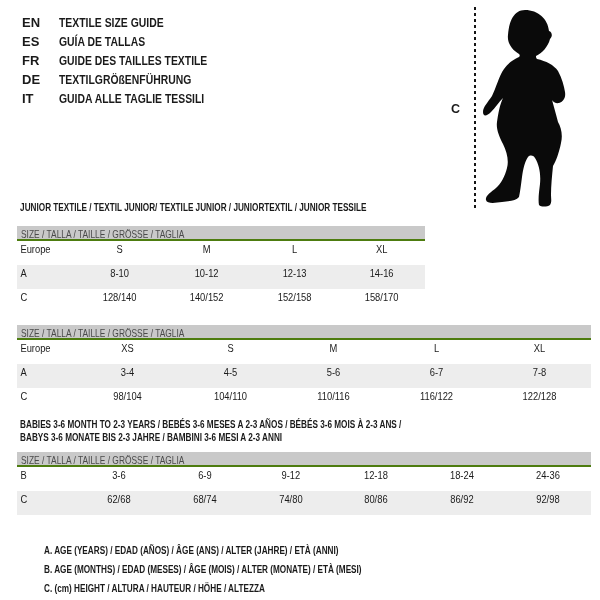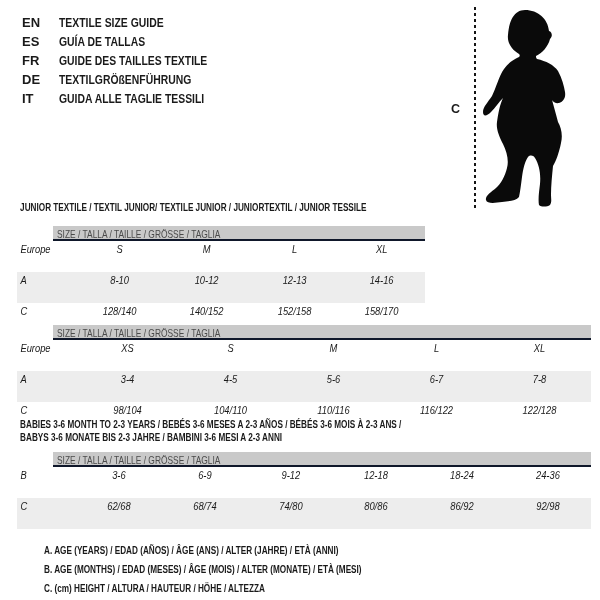--- a/index.html
+++ b/index.html
@@ -29,27 +29,27 @@
   .t3 { top:418px; width:574px; }
   .tbl-title {
     font-weight:700; font-size:10.5px; line-height:13px; padding-left:4px;
     transform:scaleX(0.78); transform-origin:0 0; white-space:nowrap;
   }
   .t1 .titles { margin-bottom:12px; }
   .t2 .titles { margin-bottom:10px; }
   .t3 .titles { margin-bottom:8px; }
   .size-bar {
     height:13px; line-height:13px; background:#c9c9c9;
-    border-bottom:2px solid #0f172a; padding-left:4px;margin-left:36px;
+    border-bottom:2px solid #4d7c0f; padding-left:4px;
   }
   .size-bar .bar-text {
     display:inline-block; font-size:10.5px; color:#4a4a4a;
     transform:scaleX(0.8); transform-origin:0 50%; white-space:nowrap;
   }
-  .trow { display:flex; height:31px; line-height:17px; font-size:11px;font-style:italic; }
+  .trow { display:flex; height:24px; line-height:17px; font-size:11px; }
   .rows .trow:nth-child(even) { background:#ededed; }
   .tlabel { width:55px; flex:0 0 55px; padding-left:4px; transform:scaleX(0.85); transform-origin:0 50%; }
   .tcell { flex:1; text-align:center; transform:scaleX(0.85); }
 
   
   .notes { position:absolute; left:20px; top:541px;margin-left:24px; }
   .note-line {
     font-weight:700; font-size:10.5px; line-height:19px;
     transform:scaleX(0.78); transform-origin:0 50%; white-space:nowrap;
   }

